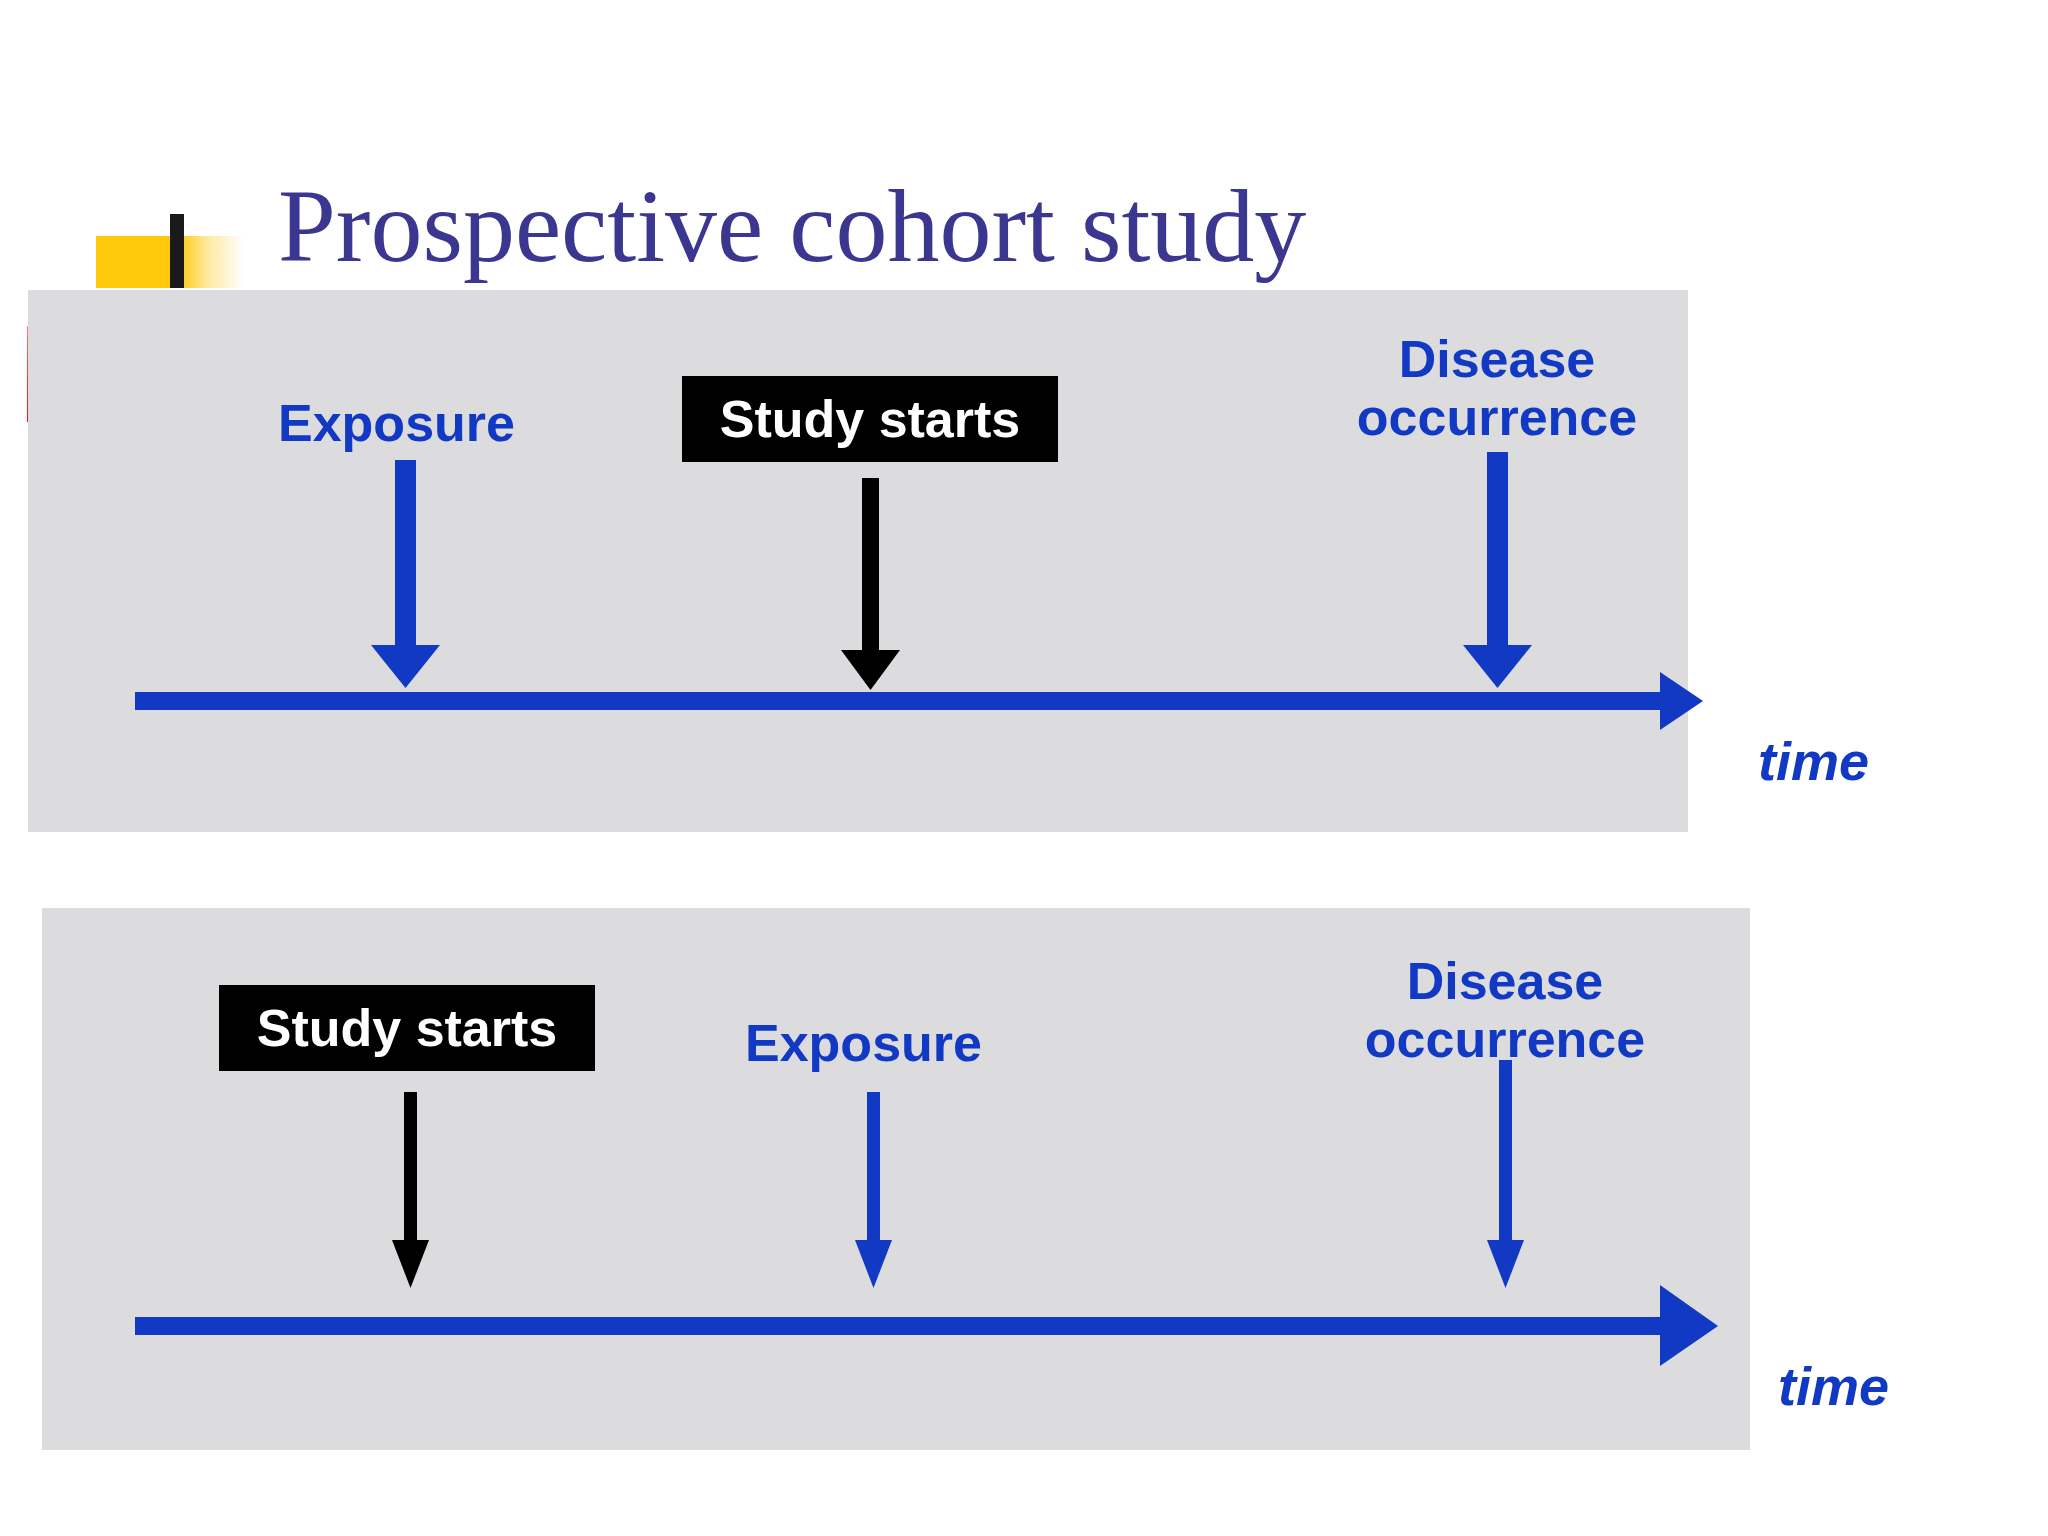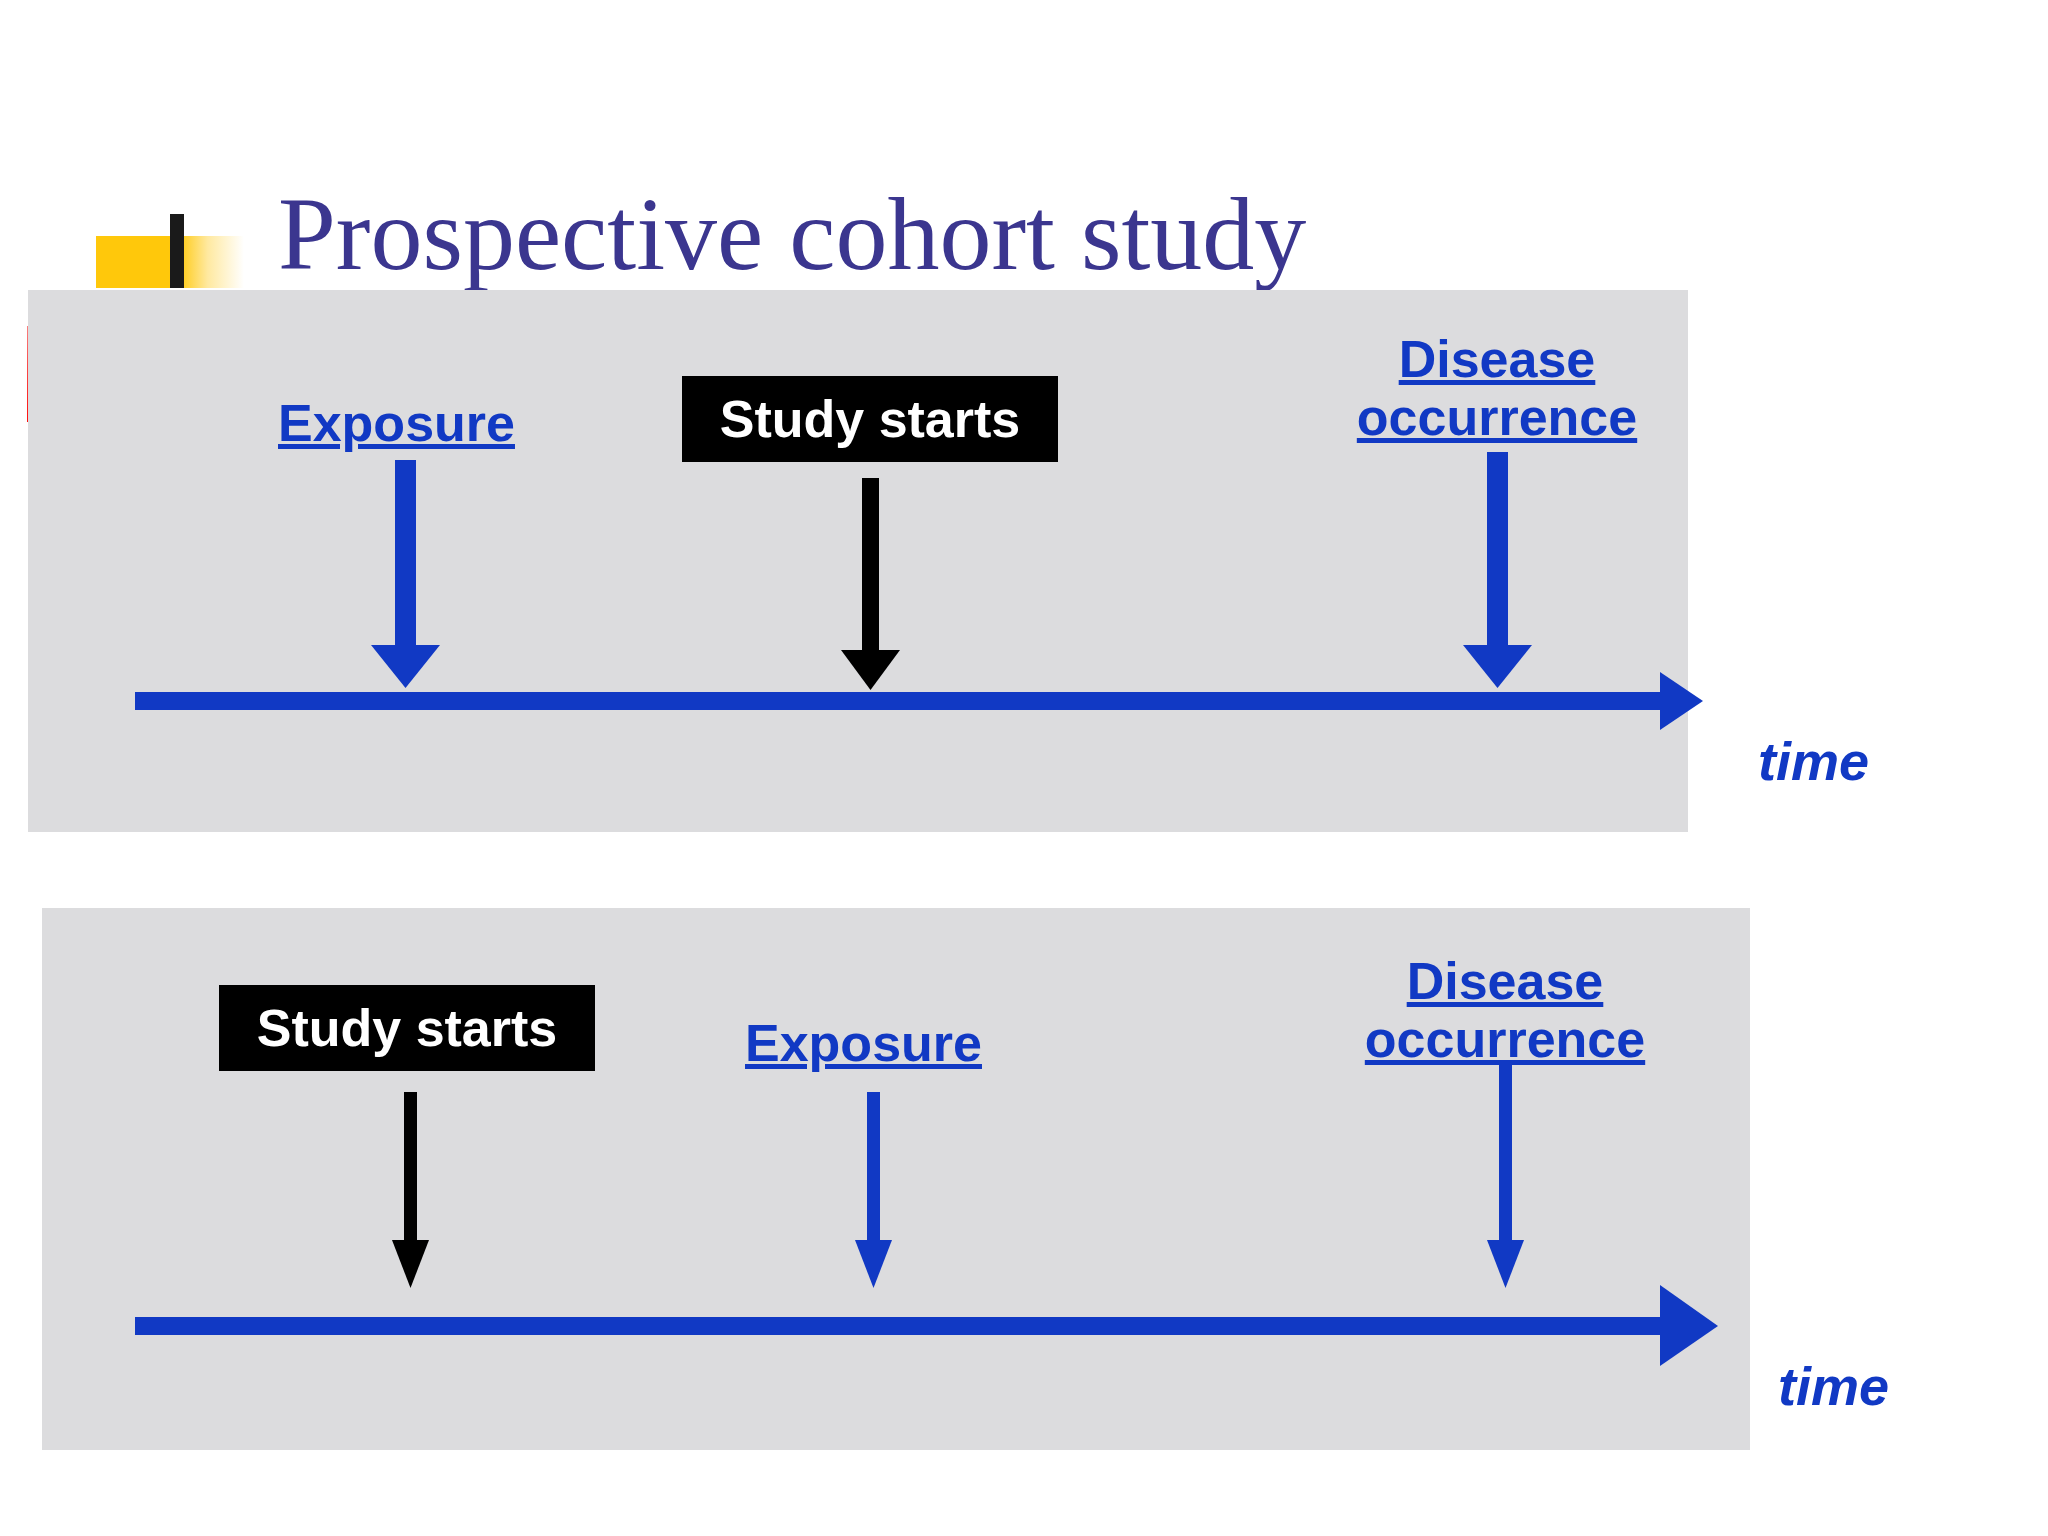--- a/index.html
+++ b/index.html
@@ -44,21 +44,21 @@
     position: absolute;
     left: 74px;
     top: -22px;
     width: 14px;
     height: 74px;
     background: #1a1a1a;
   }
   #page-title {
     position: absolute;
     left: 278px;
-    top: 182px;
+    top: 174px;
     font-family: "Liberation Serif", serif;
     font-size: 104px;
     line-height: 1.0;
     color: #3B368F;
     white-space: nowrap;
     letter-spacing: 0px;
   }
 
   
   #red-marker {
@@ -90,21 +90,21 @@
 
   
   .lbl {
     position: absolute;
     font-family: "Liberation Sans", sans-serif;
     font-weight: bold;
     color: #1139C4;
     white-space: nowrap;
     line-height: 1.12;
   }
-  .lbl.blue { color: #1139C4; text-decoration: underline; }
+  .lbl.blue { color: #1139C4; }
   .lbl-two-line {
     text-align: center;
     white-space: normal;
   }
   .boxlbl {
     position: absolute;
     background: #000000;
     color: #ffffff;
     font-family: "Liberation Sans", sans-serif;
     font-weight: bold;

